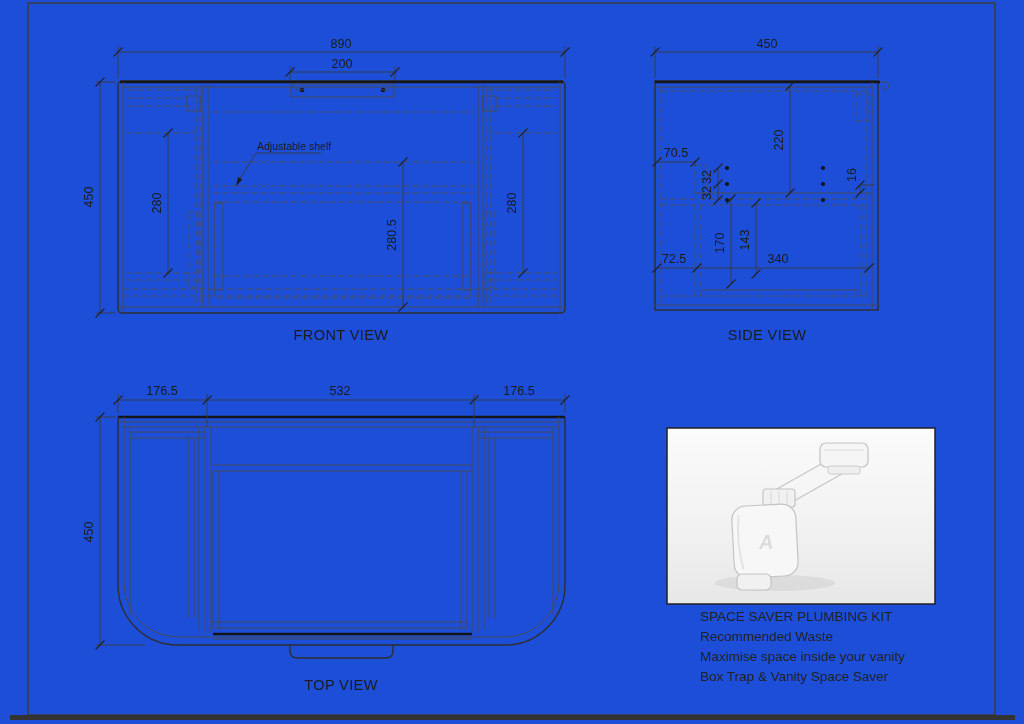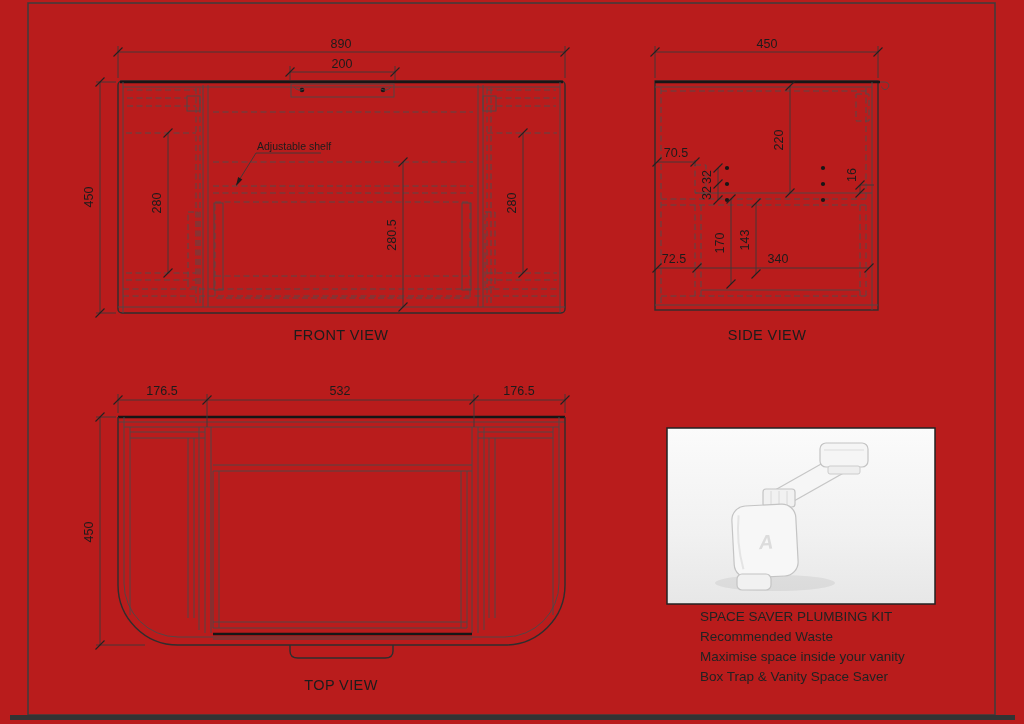--- a/index.html
+++ b/index.html
@@ -1,16 +1,16 @@
 <!DOCTYPE html>
 <html><head>
 <meta charset="utf-8">
 <style>
   html,body{margin:0;padding:0;background:#ffffff;}
-  .page{position:relative;width:1024px;height:724px;background:#b91c1c;overflow:hidden;
+  .page{position:relative;width:1024px;height:724px;background:#1d4ed8;overflow:hidden;
         font-family:"Liberation Sans",sans-serif;}
   svg{display:block;}
   
   .ol{stroke:#2e2e2e;stroke-width:1.4;fill:none;}            
   .th{stroke:#161616;stroke-width:2.6;fill:none;}            
   .tn{stroke:#4a4a4a;stroke-width:0.9;fill:none;}            
   .hd{stroke:#4f4f4f;stroke-width:0.9;fill:none;stroke-dasharray:6 3.5;} 
   .dm{stroke:#3a3a3a;stroke-width:0.9;fill:none;}            
   text{font-family:"Liberation Sans",sans-serif;fill:#1c1c1c;}
   .dt{font-size:12.5px;text-anchor:middle;}

